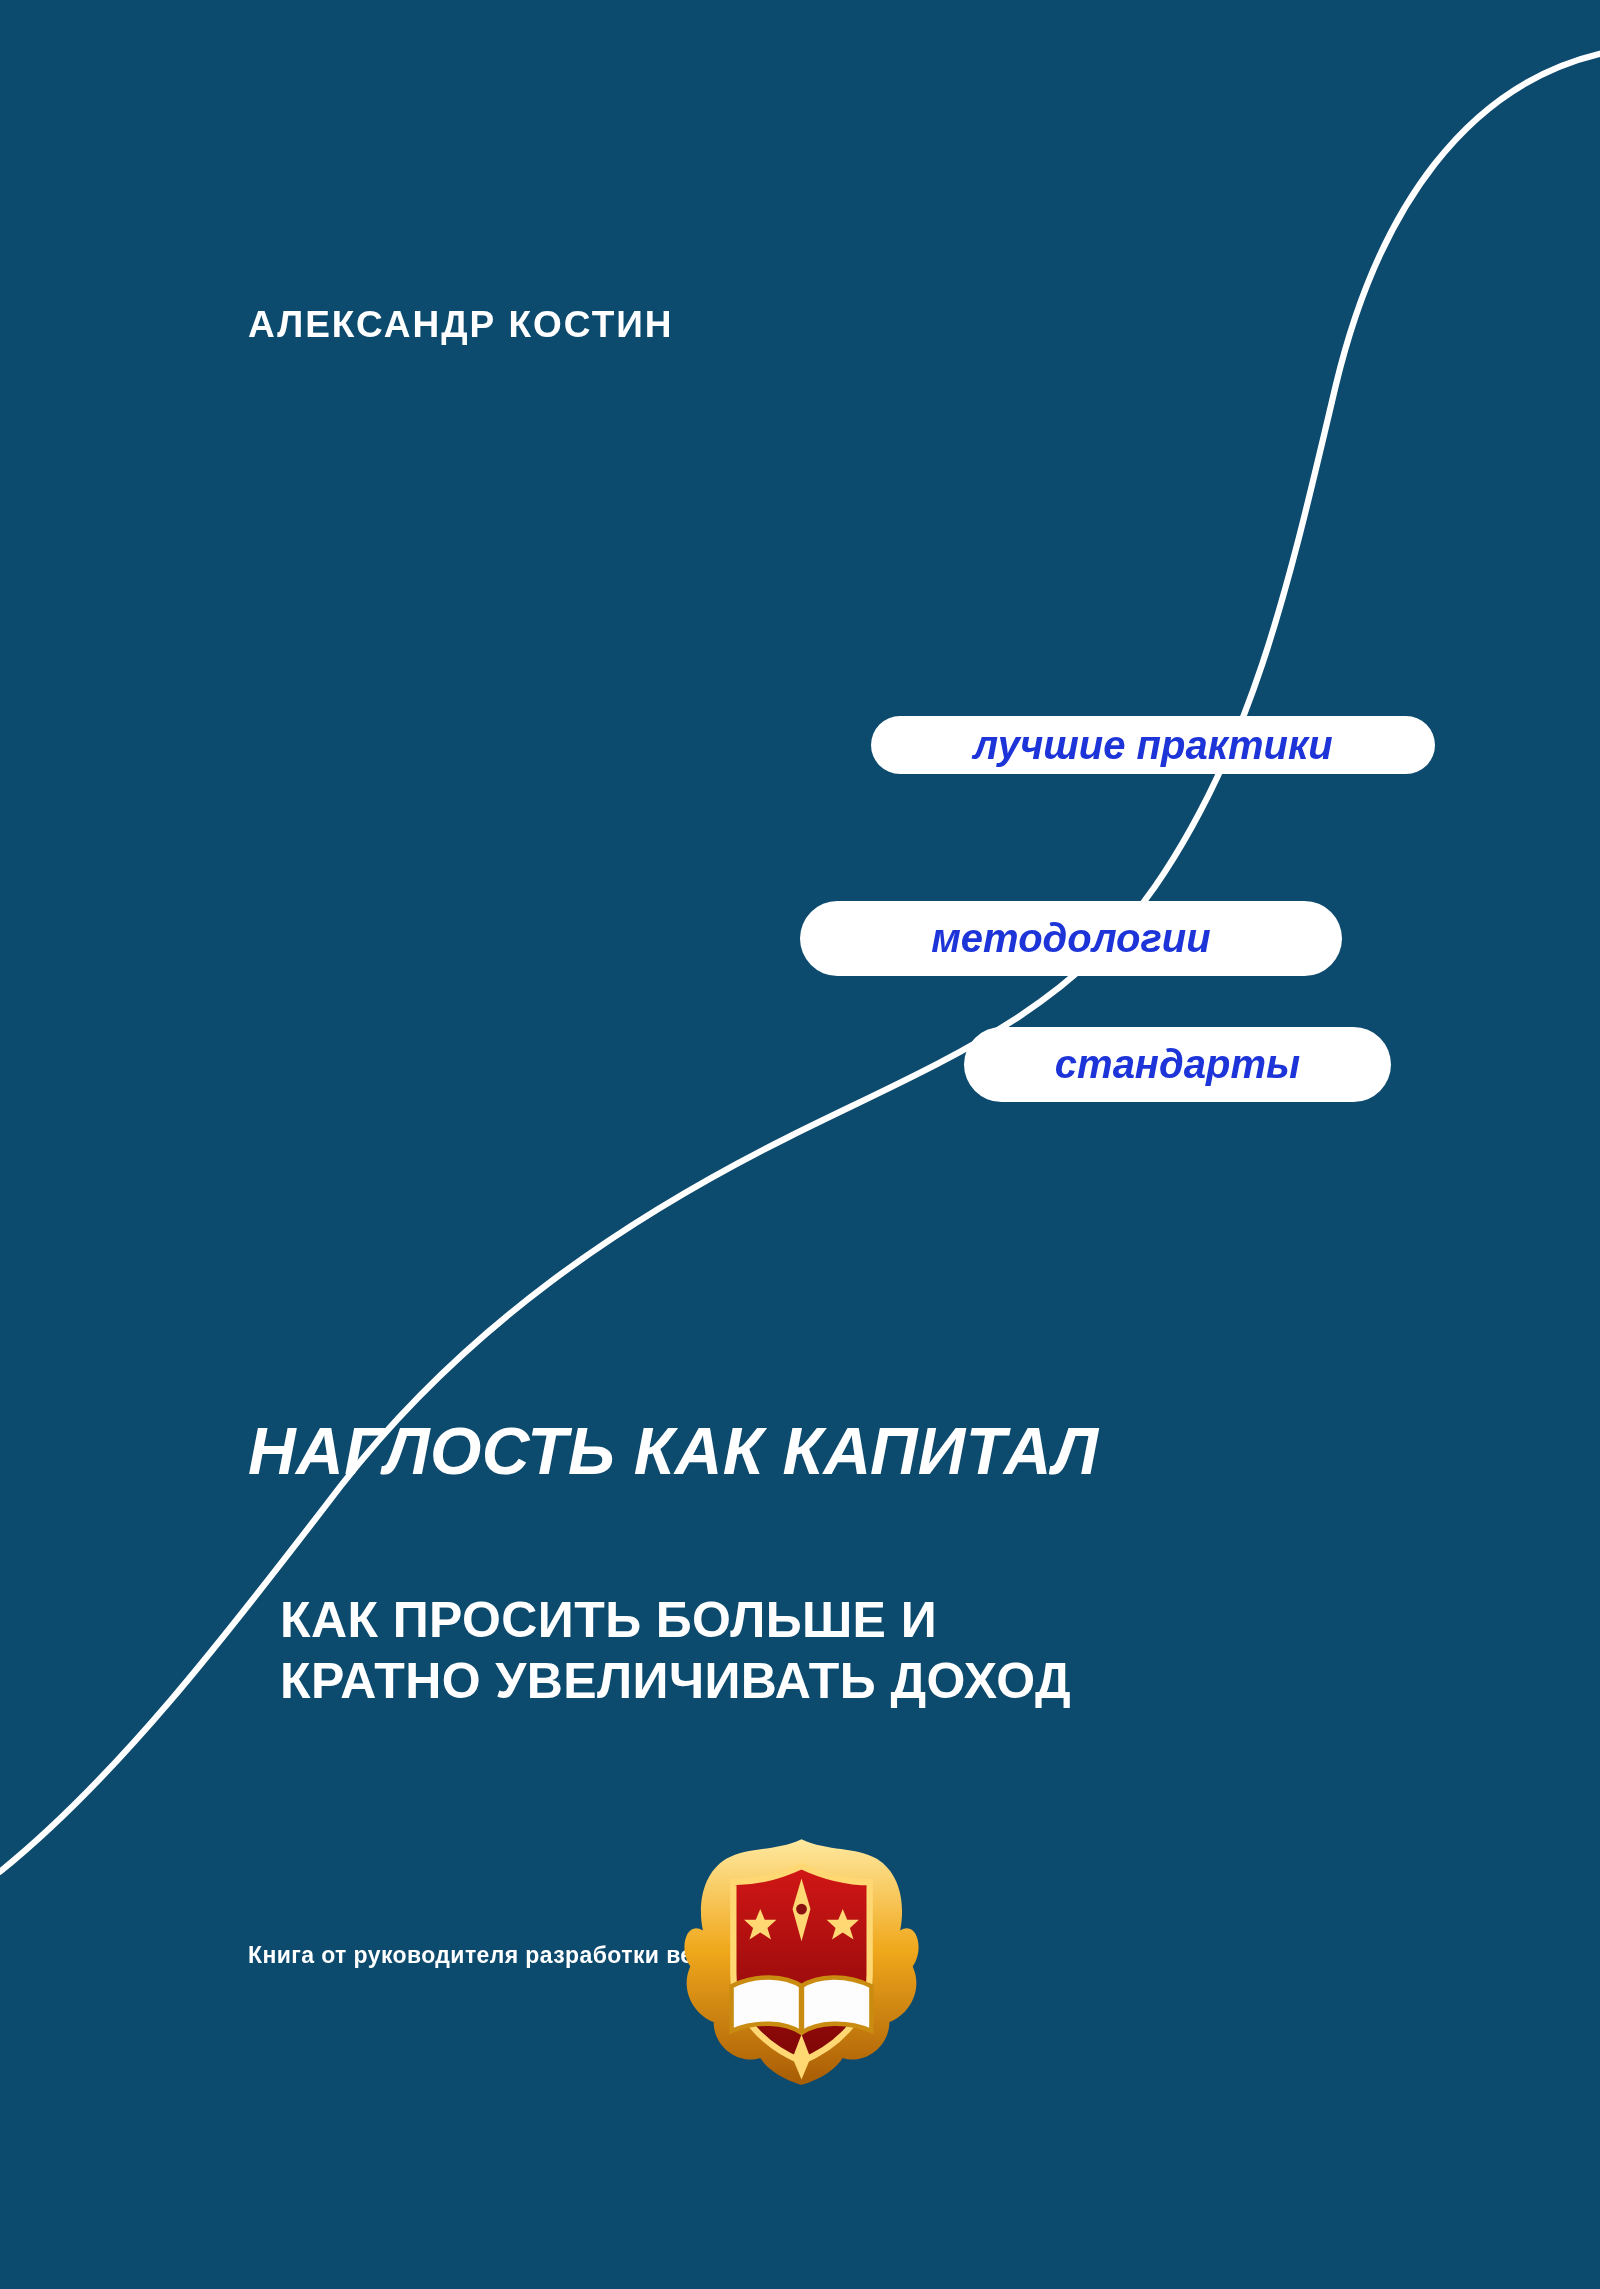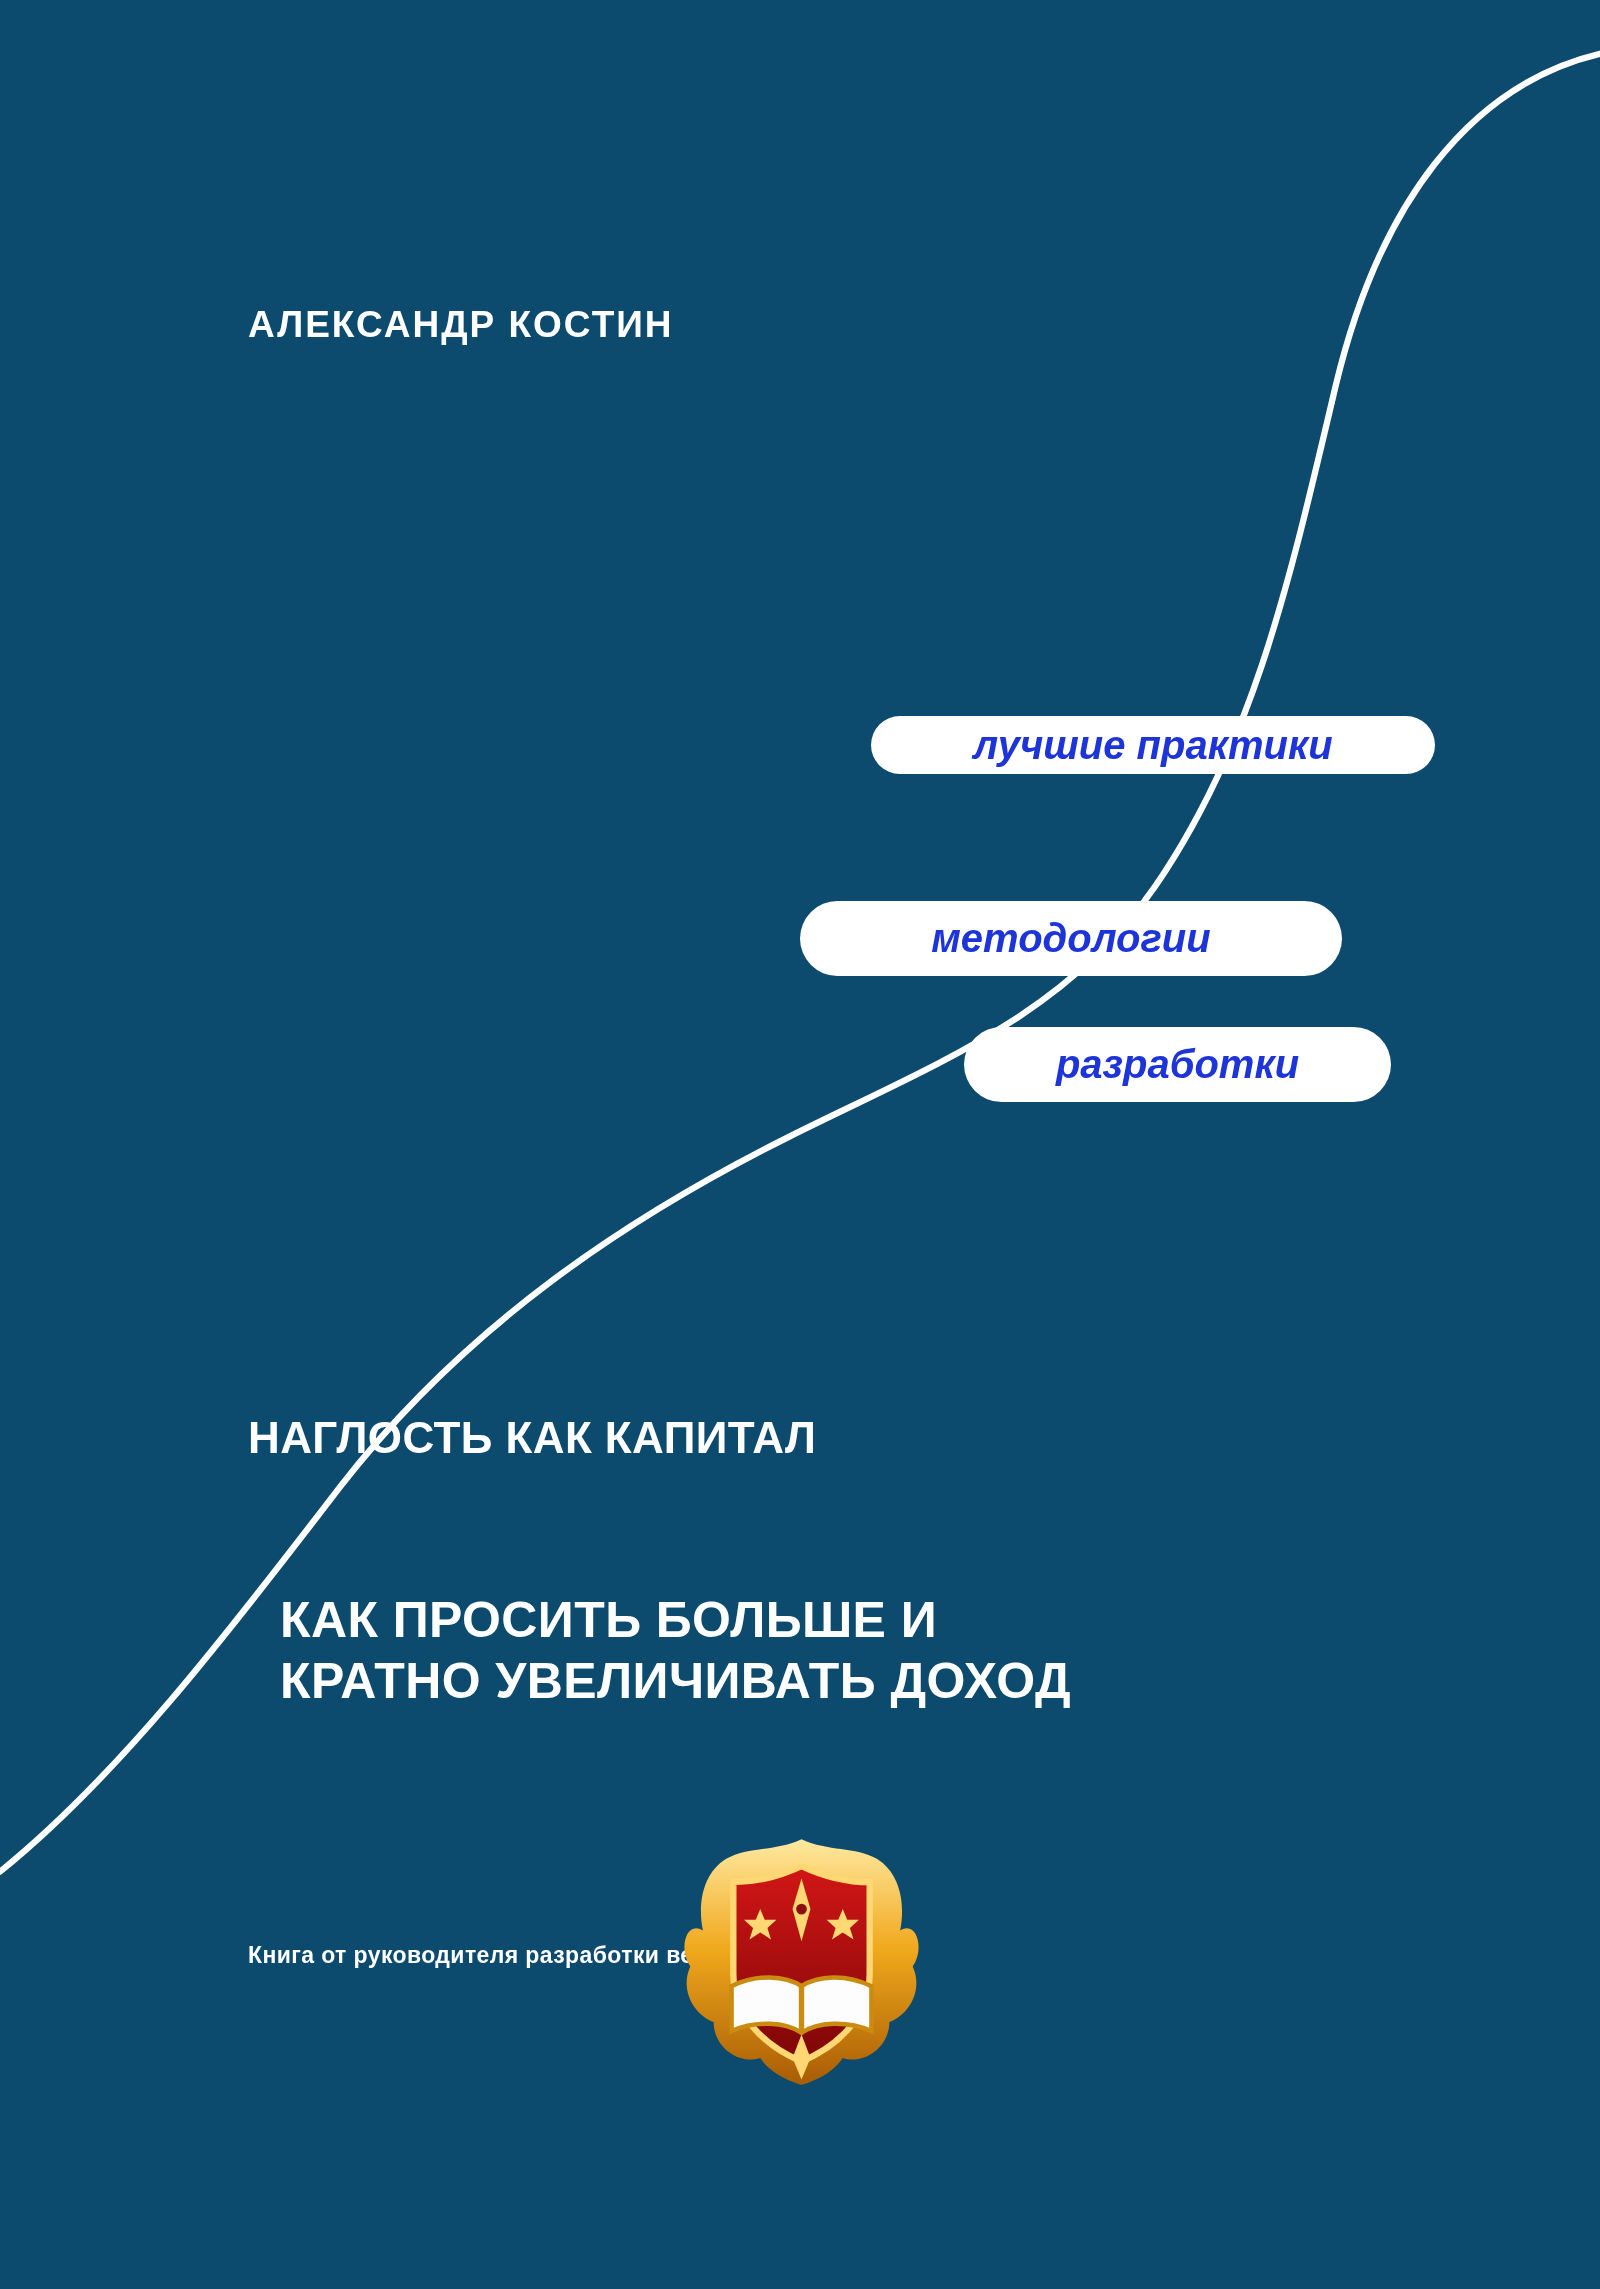--- a/index.html
+++ b/index.html
@@ -81,24 +81,25 @@
     height: 75px;
     font-size: 40px;
   }
 
   
   #main-title {
     position: absolute;
     left: 248px;
     top: 1413px;
     color: #ffffff;
-    font-size: 44px;
+    font-size: 66px;
     font-weight: bold;
     letter-spacing: 0.4px;
     white-space: nowrap;
+    font-style: italic;
   }
   #subtitle {
     position: absolute;
     left: 244px;
     top: 1590px;
     color: #ffffff;
     font-size: 50px;
     font-weight: bold;
     line-height: 1.22;
     letter-spacing: 0.4px;
@@ -165,21 +166,21 @@
 
   <div id="author">АЛЕКСАНДР КОСТИН</div>
 
   <div class="pill" id="pill-0">
     <span>лучшие практики</span>
   </div>
   <div class="pill" id="pill-1">
     <span>методологии</span>
   </div>
   <div class="pill" id="pill-2">
-    <span>разработки</span>
+    <span>стандарты</span>
   </div>
 
   <div id="main-title">НАГЛОСТЬ КАК КАПИТАЛ</div>
   <div id="subtitle">КАК ПРОСИТЬ БОЛЬШЕ И
 КРАТНО УВЕЛИЧИВАТЬ ДОХОД</div>
   <div id="caption">Книга от руководителя разработки ведущих школ</div>
 
   <div id="watermark">
     <div id="watermark-emblem">
       <svg viewBox="0 0 300 300" width="269" height="269" aria-hidden="true">

